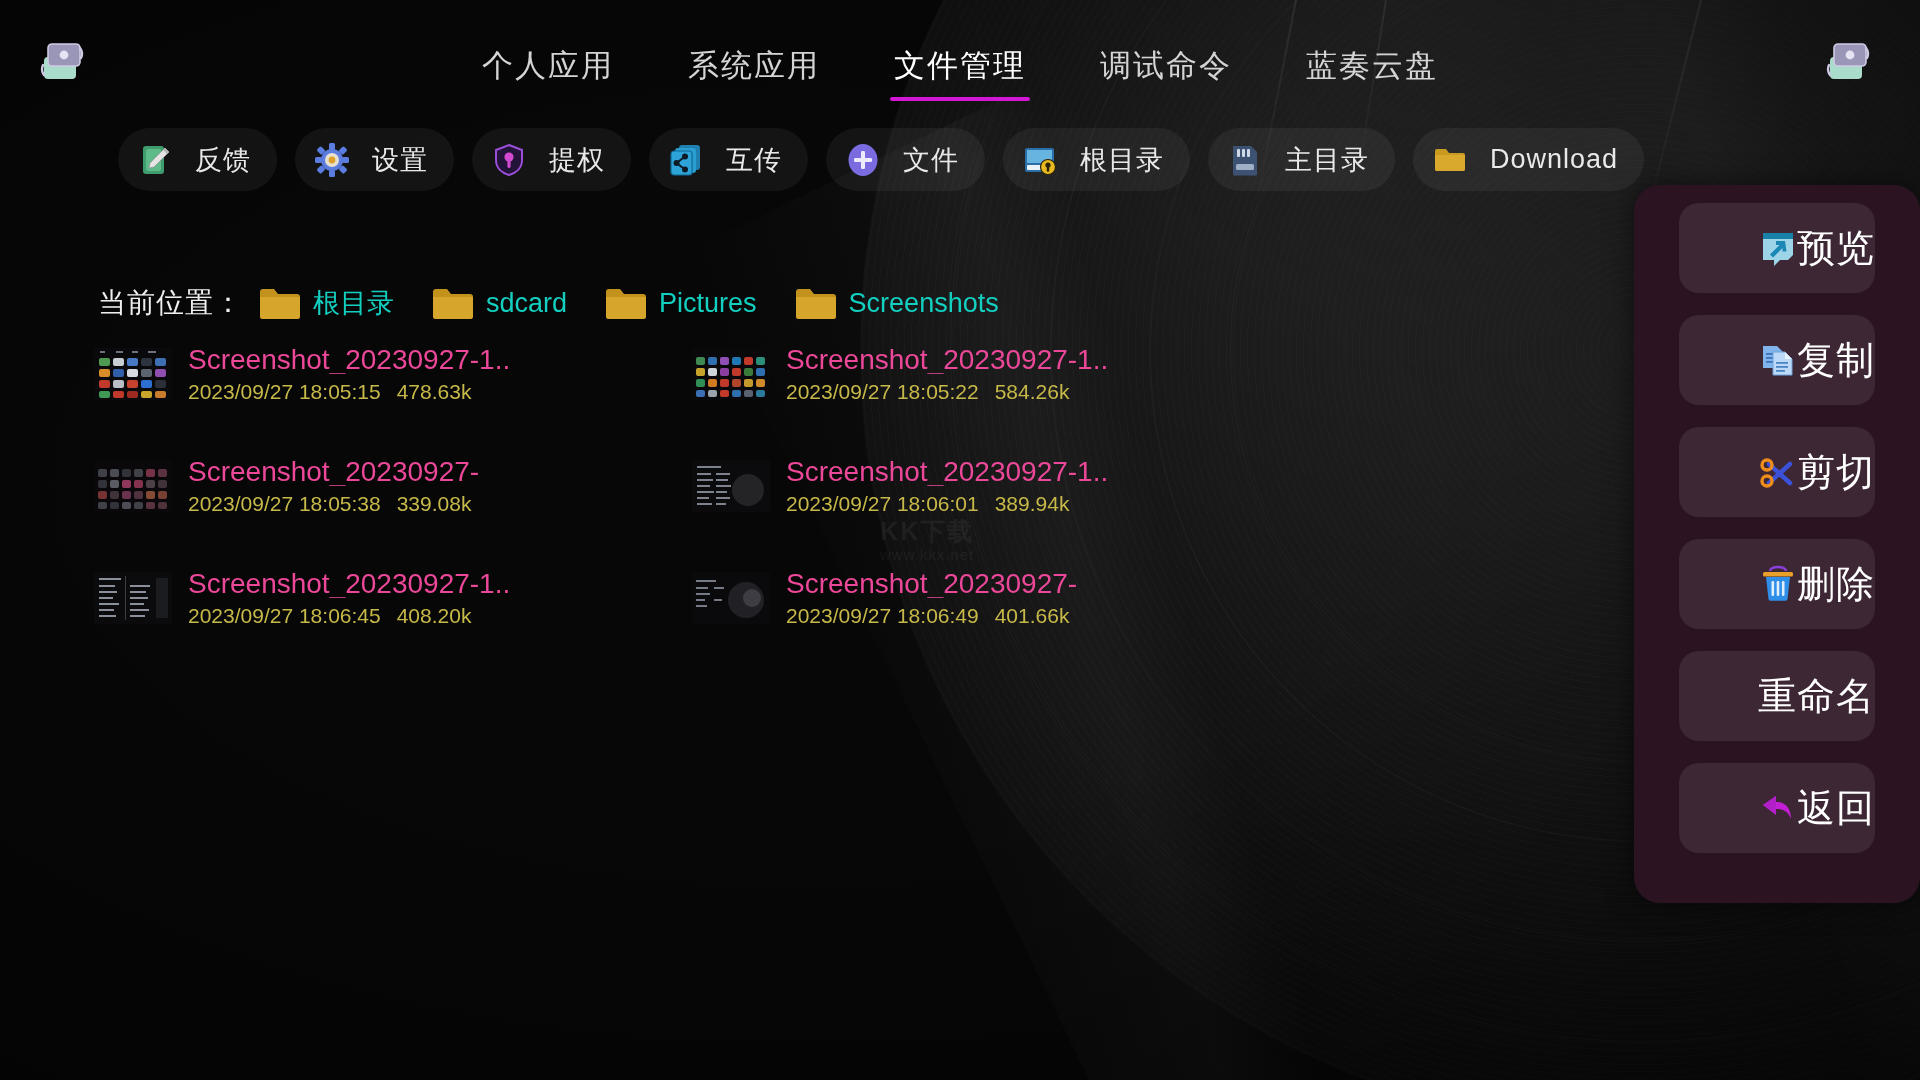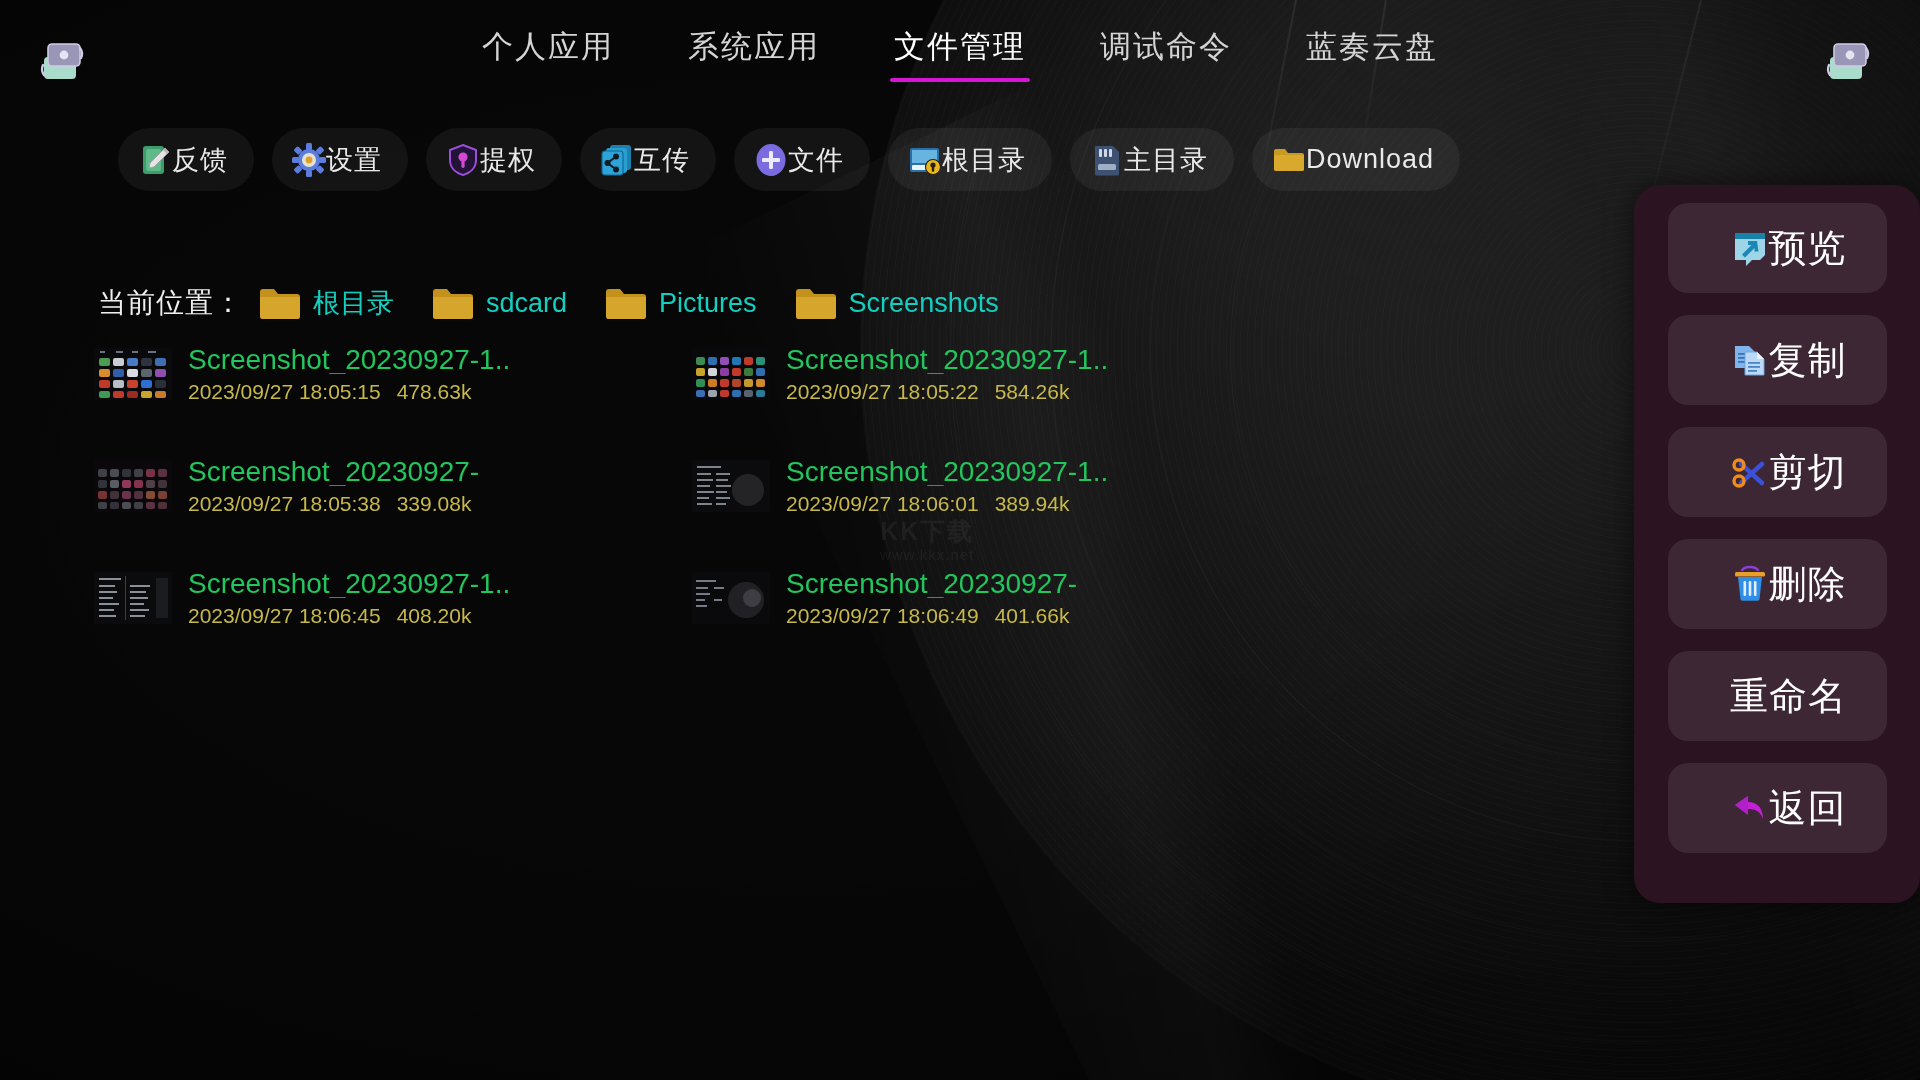--- a/index.html
+++ b/index.html
@@ -124,21 +124,21 @@
   .cast-icon.left  { left: 36px; }
   .cast-icon.right { left: 1822px; }
 
   #tabs {
     position: absolute;
     left: 0; top: 0;
     width: 1920px;
     height: 105px;
     display: flex;
     justify-content: center;
-    align-items: center;
+    align-items: flex-end;
     gap: 66px;
   }
   .tab {
     position: relative;
     font-size: 31px;
     color: #d4d4d4;
     letter-spacing: 2px;
     padding: 6px 4px 18px 4px;
     cursor: pointer;
     white-space: nowrap;
@@ -160,21 +160,21 @@
     left: 118px;
     top: 128px;
     display: flex;
     align-items: center;
     gap: 18px;
   }
   .tool-btn {
     height: 63px;
     display: flex;
     align-items: center;
-    gap: 0;
+    gap: 23px;
     padding: 0 26px 0 20px;
     border-radius: 32px;
     background: rgba(255,255,255,0.055);
     cursor: pointer;
   }
   .tool-btn .tb-label {
     font-size: 27px;
     color: #e9e9e9;
     letter-spacing: 1px;
     white-space: nowrap;
@@ -237,21 +237,21 @@
     flex: 0 0 78px;
     background: #0c0c0f;
     border-radius: 2px;
     overflow: hidden;
     position: relative;
   }
   .thumb svg { display: block; }
   .file-meta { display: flex; flex-direction: column; gap: 7px; min-width: 0; }
   .file-name {
     font-size: 28px;
-    color: #22c55e;
+    color: #ec4899;
     white-space: nowrap;
     overflow: hidden;
     line-height: 1.05;
   }
   .file-sub {
     font-size: 21px;
     color: #c7b949;
     white-space: nowrap;
     line-height: 1.05;
   }
@@ -271,23 +271,22 @@
     box-sizing: border-box;
   }
   .ctx-item {
     margin: 0 auto 22px auto;
     width: 196px;
     height: 90px;
     border-radius: 20px;
     background: rgba(255,255,255,0.085);
     display: flex;
     align-items: center;
-    justify-content: center;
+    justify-content: flex-end;
     cursor: pointer;
-    padding-left: 23px;
   }
   .ctx-item .ctx-label {
     font-size: 38px;
     color: #ffffff;
     letter-spacing: 1px;
     white-space: nowrap;
   }
   .ctx-ico { width: 38px; height: 38px; flex: 0 0 38px; }
 </style>
 </head>

